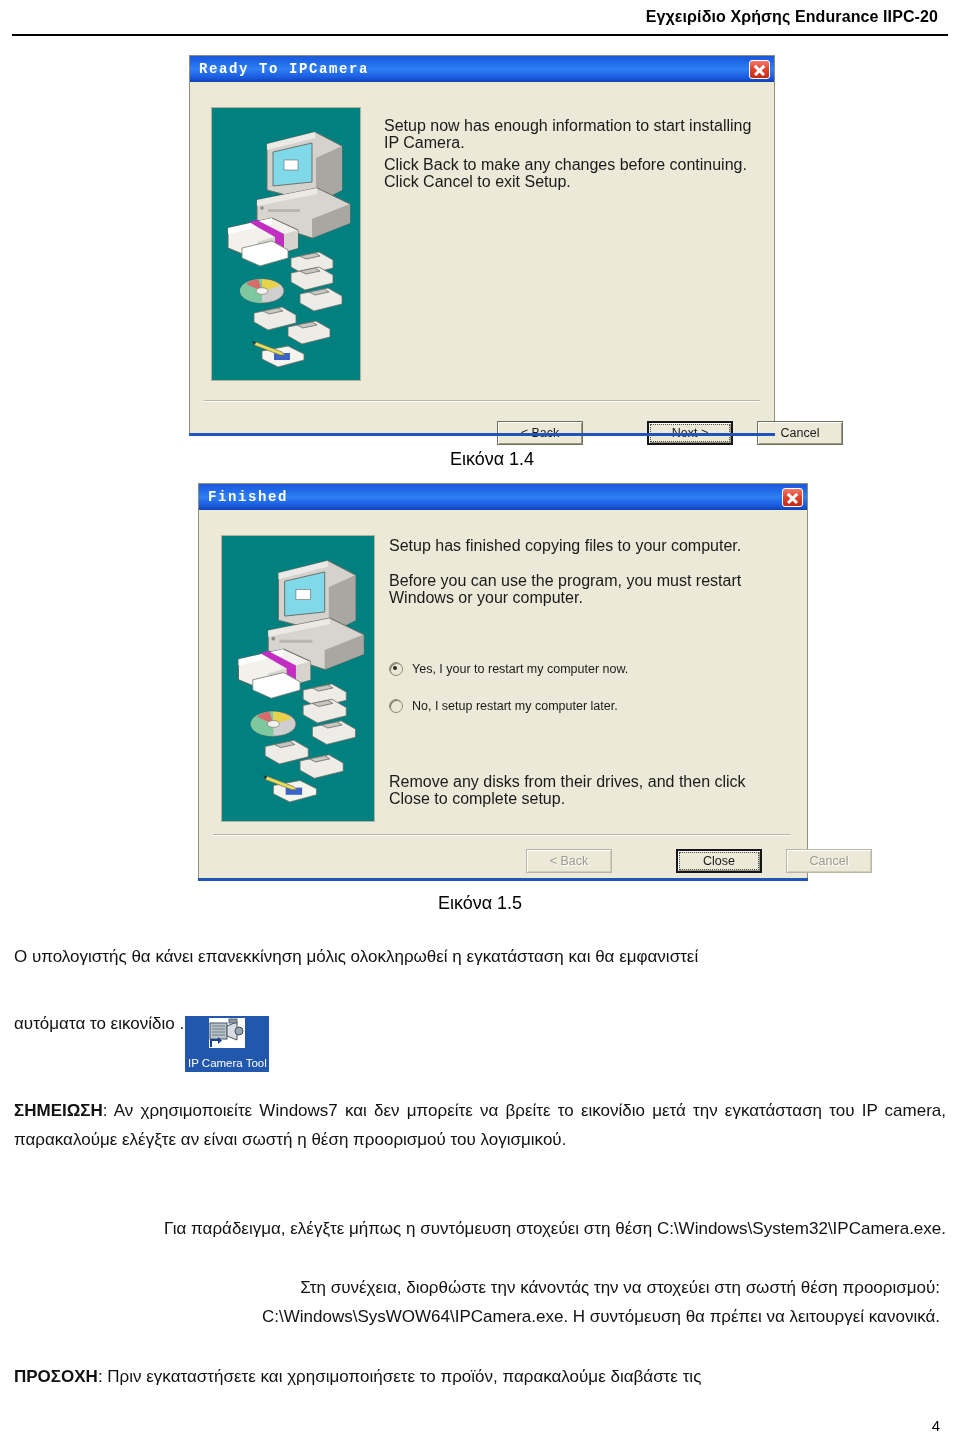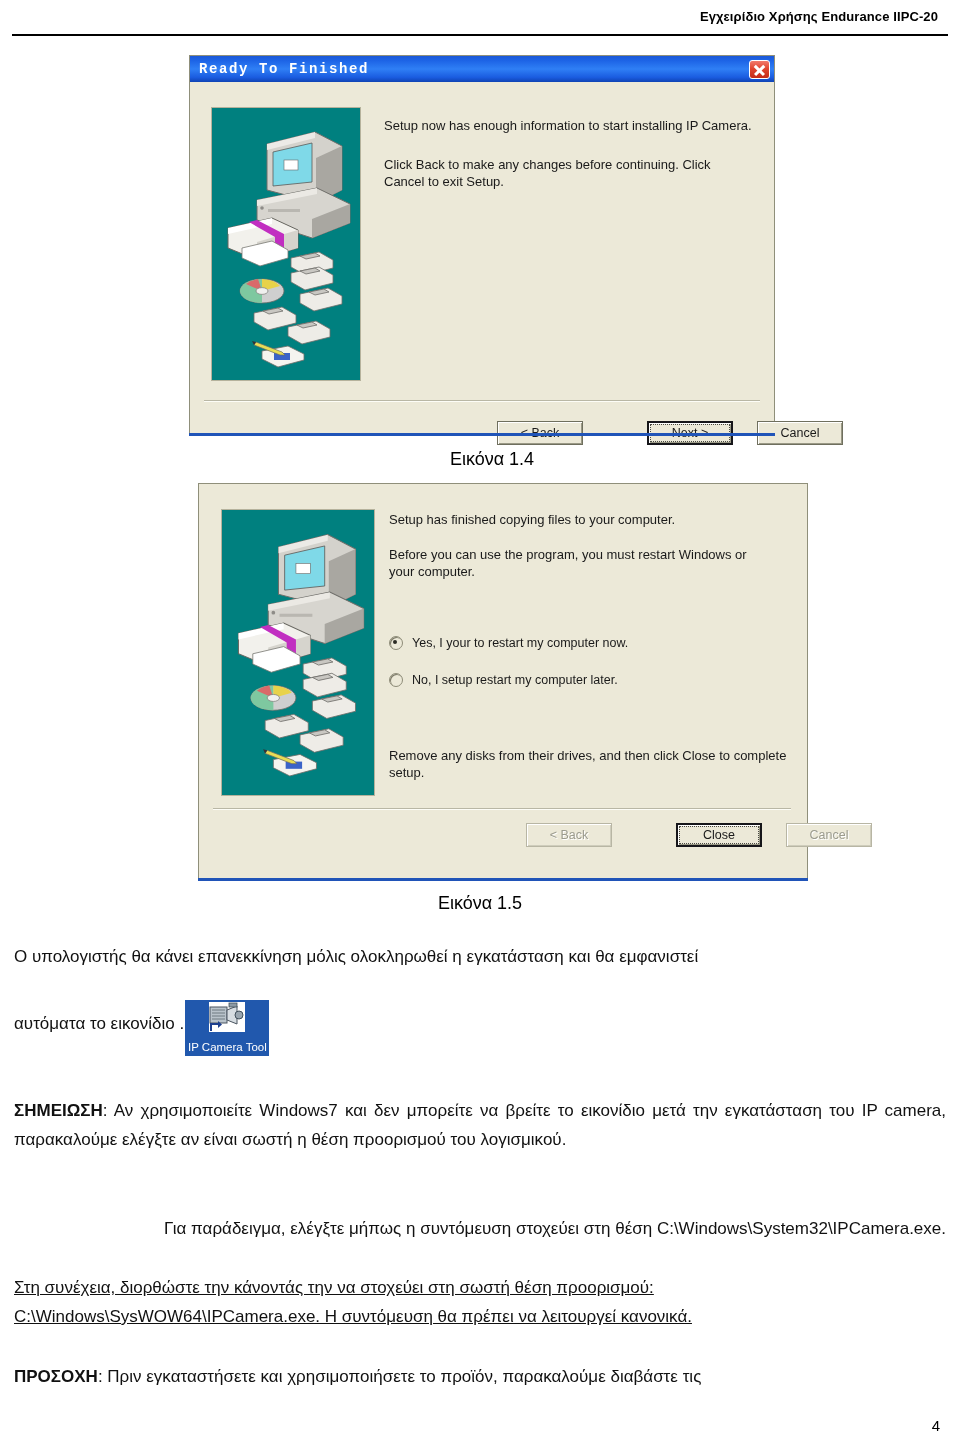--- a/index.html
+++ b/index.html
@@ -20,21 +20,21 @@
   .page-header {
     position: absolute;
     top: 6px;
     left: 0;
     width: 960px;
     text-align: right;
     padding-right: 22px;
     box-sizing: border-box;
   }
   .page-header .hdr-text {
-    font-size: 13px;
+    font-size: 16px;
     font-weight: bold;
     letter-spacing: 0.1px;
     line-height: 22px;
   }
   .header-rule {
     position: absolute;
     top: 34px;
     left: 12px;
     width: 936px;
     height: 2px;
@@ -99,21 +99,21 @@
     border: 1px solid #b5b29c;
   }
   .illus .scene {
     position: absolute;
     left: 0; top: 0; right: 0; bottom: 0;
   }
 
   .dlg-text {
     position: absolute;
     font-family: "Liberation Sans", sans-serif;
-    font-size: 13px;
+    font-size: 16px;
     line-height: 17px;
     color: #1a1a1a;
   }
   .dlg-sep {
     position: absolute;
     height: 1px;
     background: #b9b7a5;
     border-bottom: 1px solid #fdfdf7;
   }
   .btnrow {
@@ -242,21 +242,21 @@
 </head>
 <body>
 
 <div class="page-header">
   <span class="hdr-text">Εγχειρίδιο Χρήσης Endurance IIPC-20</span>
 </div>
 <div class="header-rule"></div>
 
 <div class="dialog" style="left:189px; top:55px; width:586px; height:380px;">
   <div class="dlg-titlebar">
-    <span class="dlg-title">Ready To Finished</span>
+    <span class="dlg-title">Ready To IPCamera</span>
     <span class="dlg-close"></span>
   </div>
   <div class="dlg-body">
 
     <div class="illus" style="left:21px; top:25px; width:148px; height:272px;">
       <svg class="scene" viewBox="0 0 148 272" preserveAspectRatio="none">
 
         <polygon points="55,36 103,24 130,38 130,82 104,95 55,82" fill="#d4d2cc" stroke="#6f6e6a" stroke-width="1"></polygon>
         <polygon points="55,36 103,24 103,30 55,42" fill="#eceae6"></polygon>
         <polygon points="61,44 100,35 100,74 61,78" fill="#7fd9e8" stroke="#5a5a58" stroke-width="0.8"></polygon>
@@ -318,20 +318,24 @@
         <span>Cancel</span>
       </div>
     </div>
   </div>
 </div>
 <div class="dlg-accent" style="left:189px; top:433px; width:586px;"></div>
 
 <div class="caption" style="top:447px; left:0;padding-left:12px;">Εικόνα 1.4</div>
 
 <div class="dialog" style="left:198px; top:483px; width:610px; height:397px;">
+  <div class="dlg-titlebar">
+    <span class="dlg-title">Finished</span>
+    <span class="dlg-close"></span>
+  </div>
   <div class="dlg-body">
 
     <div class="illus" style="left:22px; top:25px; width:152px; height:285px;">
       <svg class="scene" viewBox="0 0 148 272" preserveAspectRatio="none">
         <polygon points="55,36 103,24 130,38 130,82 104,95 55,82" fill="#d4d2cc" stroke="#6f6e6a" stroke-width="1"></polygon>
         <polygon points="55,36 103,24 103,30 55,42" fill="#eceae6"></polygon>
         <polygon points="61,44 100,35 100,74 61,78" fill="#7fd9e8" stroke="#5a5a58" stroke-width="0.8"></polygon>
         <rect x="72" y="52" width="14" height="10" fill="#ffffff" stroke="#6a6a68" stroke-width="0.6"></rect>
         <polygon points="104,95 130,82 130,38 104,50" fill="#a9a7a1"></polygon>
         <polygon points="45,92 105,80 138,96 138,115 100,130 45,112" fill="#d7d5cf" stroke="#6f6e6a" stroke-width="1"></polygon>
@@ -399,21 +403,21 @@
   </div>
 </div>
 <div class="dlg-accent" style="left:198px; top:878px; width:610px;"></div>
 
 <div class="caption" style="top:891px; left:0;">Εικόνα 1.5</div>
 
 <div class="para" style="left:14px; top:942px; width:932px;">Ο υπολογιστής θα κάνει επανεκκίνηση μόλις ολοκληρωθεί η εγκατάσταση και θα εμφανιστεί</div>
 
 <div class="para" style="left:14px; top:1000px; width:932px; line-height:48px;">
   <span>αυτόματα το εικονίδιο</span>
-  <span class="deskicon" style="display:inline-block; vertical-align:-18px; margin:0 6px;">
+  <span class="deskicon" style="display:inline-block; vertical-align:-18px; margin:16px 6px;">
     <span class="glyph">
       <svg viewBox="0 0 36 30" width="36" height="30">
         <rect x="1" y="5" width="17" height="16" fill="#b9c3cb" stroke="#4a5560" stroke-width="1"></rect>
         <g stroke="#5c6770" stroke-width="0.8">
           <line x1="3" y1="8" x2="16" y2="8"></line>
           <line x1="3" y1="11" x2="16" y2="11"></line>
           <line x1="3" y1="14" x2="16" y2="14"></line>
           <line x1="3" y1="17" x2="16" y2="17"></line>
         </g>
         <polygon points="18,8 28,4 28,22 18,18" fill="#d7dde2" stroke="#4a5560" stroke-width="1"></polygon>
@@ -427,19 +431,19 @@
   </span>
   <span>.</span>
 </div>
 
 <div class="para" style="left:14px; top:1096px; width:932px;">
   <b>ΣΗΜΕΙΩΣΗ</b><span>: Αν χρησιμοποιείτε Windows7 και δεν μπορείτε να βρείτε το εικονίδιο μετά την εγκατάσταση του IP camera, παρακαλούμε ελέγξτε αν είναι σωστή η θέση προορισμού του λογισμικού.</span>
 </div>
 
 <div class="para" style="left:14px; top:1214px; width:932px; text-align:right;">Για παράδειγμα, ελέγξτε μήπως η συντόμευση στοχεύει στη θέση C:\Windows\System32\IPCamera.exe.</div>
 
-<div class="para" style="left:14px; top:1273px; width:932px; text-align:left;text-decoration:underline;">Στη συνέχεια, διορθώστε την κάνοντάς την να στοχεύει στη σωστή θέση προορισμού: C:\Windows\SysWOW64\IPCamera.exe. Η συντόμευση θα πρέπει να λειτουργεί κανονικά.</div>
+<div class="para" style="left:8px; top:1273px; width:932px; text-align:right;">Στη συνέχεια, διορθώστε την κάνοντάς την να στοχεύει στη σωστή θέση προορισμού: C:\Windows\SysWOW64\IPCamera.exe. Η συντόμευση θα πρέπει να λειτουργεί κανονικά.</div>
 
 <div class="para" style="left:14px; top:1362px; width:932px;">
   <b>ΠΡΟΣΟΧΗ</b><span>: Πριν εγκαταστήσετε και χρησιμοποιήσετε το προϊόν, παρακαλούμε διαβάστε τις</span>
 </div>
 
 <div class="page-number">4</div>
 
 </body></html>

